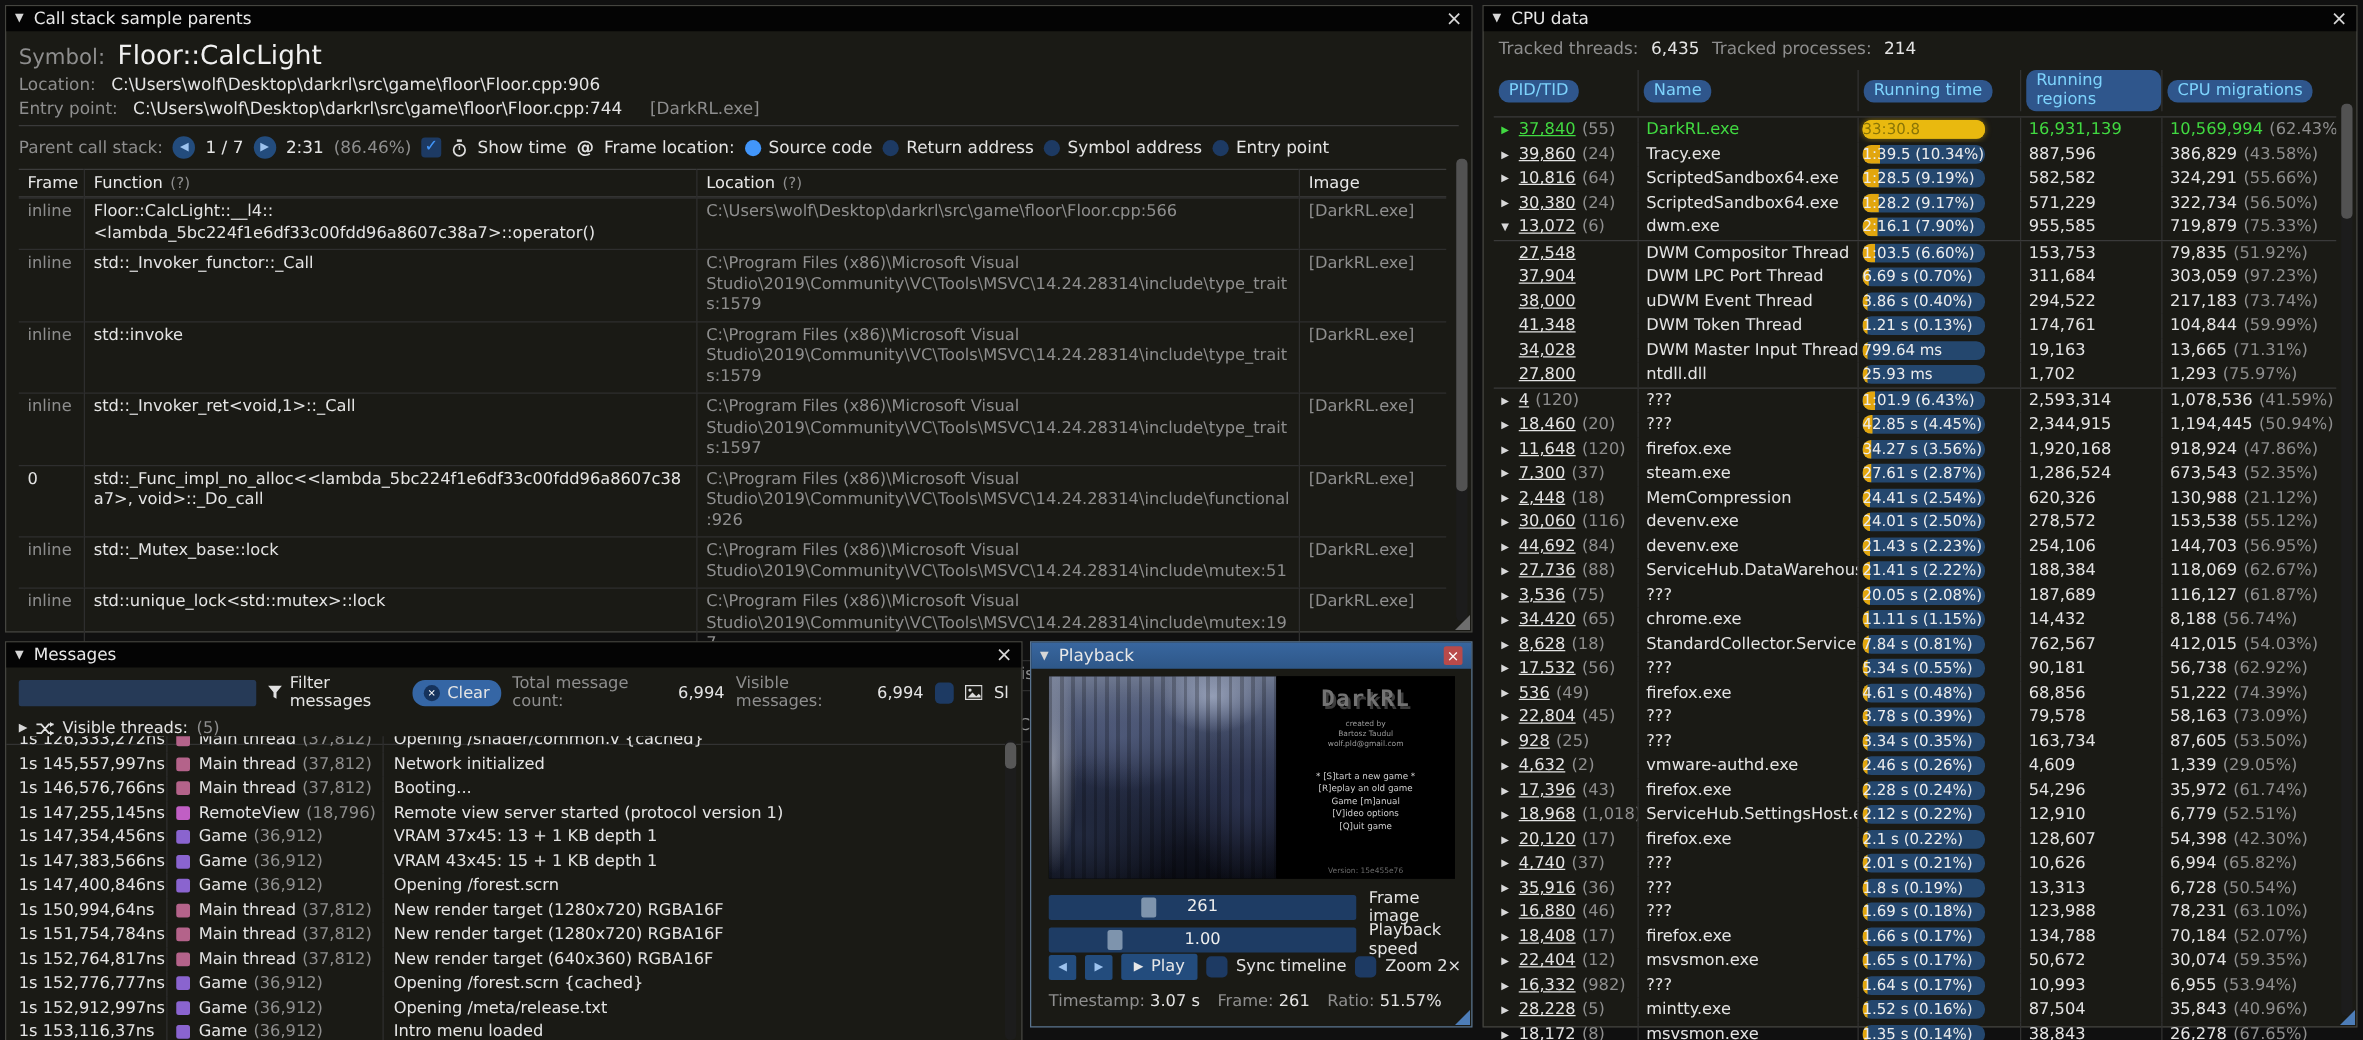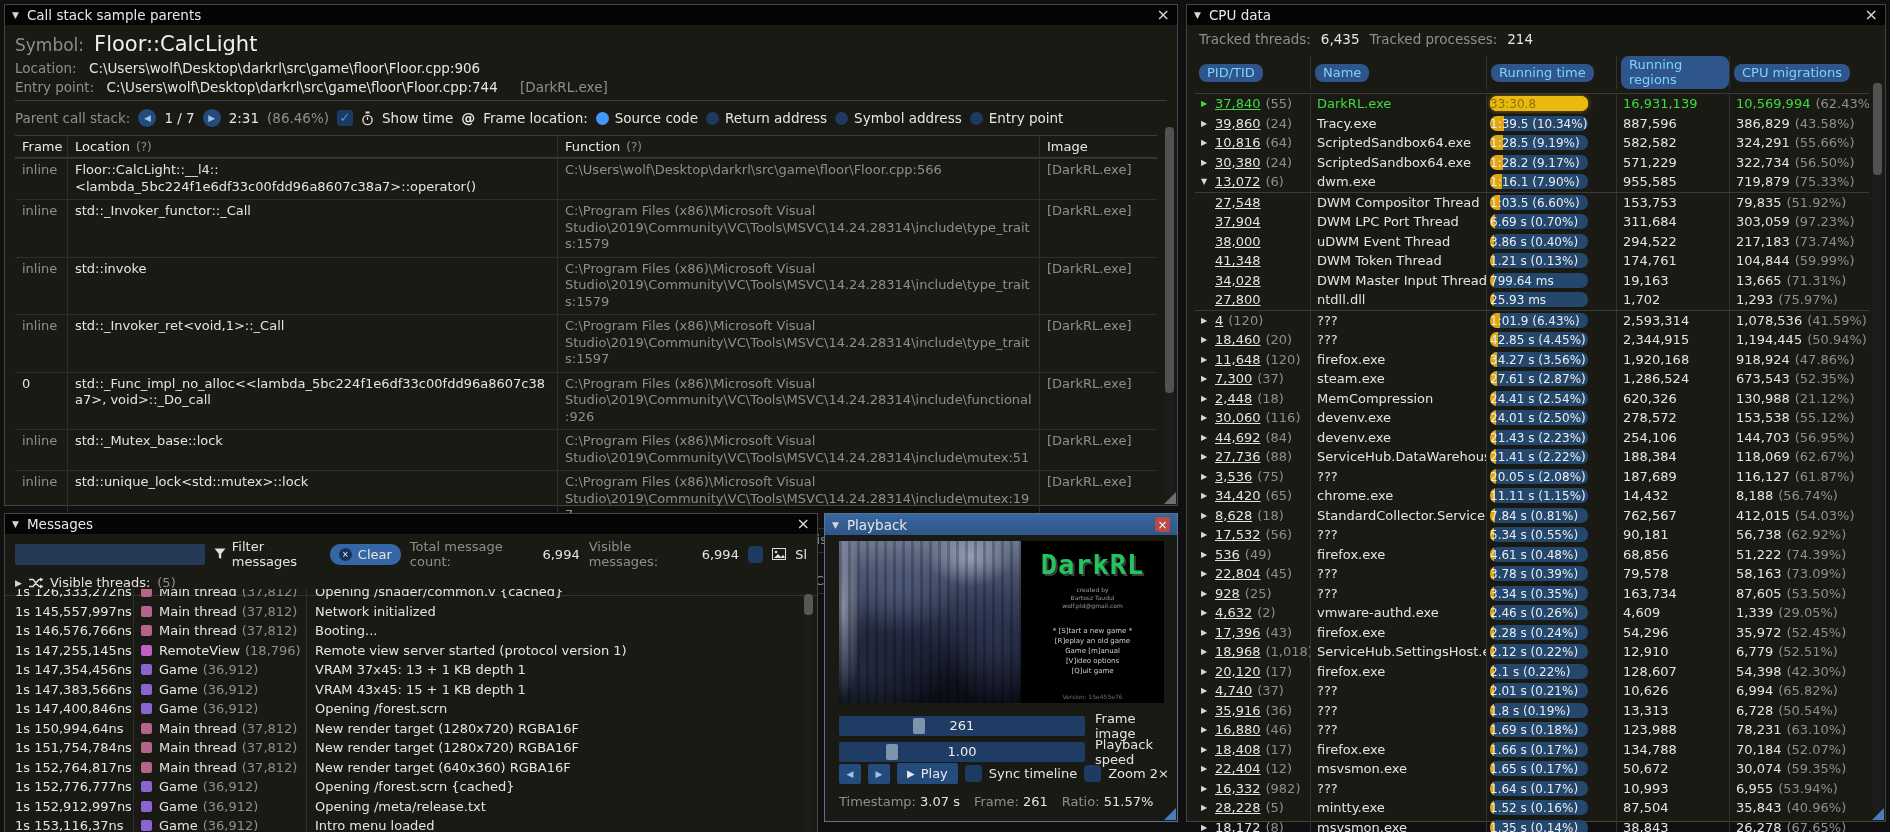--- a/index.html
+++ b/index.html
@@ -81,22 +81,22 @@
     radial-gradient(26px 120px at 2% 42%,rgba(205,210,220,.55),transparent 75%),
     radial-gradient(60px 42px at 72% 10%,rgba(185,195,218,.6),transparent 70%),
     radial-gradient(85px 60px at 32% 30%,rgba(92,104,140,.5),transparent 72%),
     radial-gradient(110px 85px at 14% 78%,rgba(36,44,66,.92),transparent 75%),
     radial-gradient(70px 95px at 86% 62%,rgba(52,60,92,.6),transparent 70%),
     linear-gradient(180deg,#6e7890 0%,#47516d 22%,#242b42 55%,#10131f 85%,#0a0c14 100%);}
   .pb-forest::after{content:"";position:absolute;inset:0;background:
     repeating-linear-gradient(90deg,rgba(0,0,0,.22) 0 3px,transparent 3px 9px);}
   .pb-logo{position:absolute;right:0;top:0;width:44%;height:100%;background:#000;text-align:center;
     padding-top:8px;box-sizing:border-box;}
-  .logo-title{font-family:"DejaVu Sans Mono","Liberation Mono",monospace;font-weight:bold;font-size:27px;
-    color:#22c55e;text-shadow:2px 2px 0 #3c3c3c;letter-spacing:1px;}
+  .logo-title{font-family:"DejaVu Sans Mono","Liberation Mono",monospace;font-weight:bold;font-size:18px;
+    color:#737373;text-shadow:2px 2px 0 #3c3c3c;letter-spacing:1px;}
   .logo-credit{font-size:6px;line-height:8px;color:#9a9a9a;margin-top:6px;}
   .logo-menu{font-size:7px;line-height:10px;color:#cfcfcf;margin-top:16px;}
   .logo-version{position:absolute;bottom:3px;left:0;right:0;font-size:6px;color:#6a6a6a;}
   .slider-row{position:absolute;left:14px;display:flex;align-items:center;gap:10px;}
   .slider{width:246px;height:20px;background:#1e3c64;border-radius:2px;position:relative;flex:none;}
   .sthumb{position:absolute;top:2px;width:12px;height:16px;border-radius:2px;background:#7e94ad;}
   .sval{position:absolute;inset:0;text-align:center;line-height:20px;color:#eee;}
   .pb-btn{height:20px;background:#234c7d;border-radius:2px;color:#9cc2ee;display:flex;align-items:center;
     justify-content:center;cursor:pointer;}
   .btn-row{position:absolute;left:14px;display:flex;align-items:center;gap:7px;}
@@ -193,22 +193,22 @@
           <span>Symbol address</span>
         </span>
       <span class="radio-item">
           <span class="radio"></span>
           <span>Entry point</span>
         </span>
     </div>
     <div class="cs-table">
       <div class="cs-hrow">
         <div>Frame</div>
+        <div><span>Function</span><span class="qmark">(?)</span></div>
         <div><span>Location</span><span class="qmark">(?)</span></div>
-        <div><span>Function</span><span class="qmark">(?)</span></div>
         <div>Image</div>
       </div>
       <div class="cs-row">
           <div class="cs-frame">inline</div>
           <div class="cs-func">Floor::CalcLight::__l4::&lt;lambda_5bc224f1e6df33c00fdd96a8607c38a7&gt;::operator()</div>
           <div class="cs-loc">C:\Users\wolf\Desktop\darkrl\src\game\floor\Floor.cpp:566</div>
           <div class="cs-img">[DarkRL.exe]</div>
         </div>
         <div class="cs-row">
           <div class="cs-frame">inline</div>
@@ -611,21 +611,21 @@
       <div class="cpu-row">
         <div class="c-pid">
           <span class="arrow">▼</span>
           <span class="pid-num">13,072</span>
           <span class="pid-cnt">(6)</span>
         </div>
         <div class="c-name">dwm.exe</div>
         <div class="c-time">
           <span class="pill">
             <span class="fill" style="width: 11.9%;"></span>
-            <span class="ptext">1:16.1 (7.90%)</span>
+            <span class="ptext">2:16.1 (7.90%)</span>
           </span>
         </div>
         <div class="c-reg">955,585</div>
         <div class="c-mig">
           <span class="mig-num">719,879</span>
           <span class="mpct">(75.33%)</span>
         </div>
       </div>
       <div class="cpu-row child sep-top">
         <div class="c-pid">
@@ -1054,21 +1054,21 @@
         <div class="c-name">firefox.exe</div>
         <div class="c-time">
           <span class="pill">
             <span class="fill" style="width: 4.24%;"></span>
             <span class="ptext">2.28 s (0.24%)</span>
           </span>
         </div>
         <div class="c-reg">54,296</div>
         <div class="c-mig">
           <span class="mig-num">35,972</span>
-          <span class="mpct">(52.45%)</span>
+          <span class="mpct">(61.74%)</span>
         </div>
       </div>
       <div class="cpu-row">
         <div class="c-pid">
           <span class="arrow">▶</span>
           <span class="pid-num">18,968</span>
           <span class="pid-cnt">(1,018)</span>
         </div>
         <div class="c-name">ServiceHub.SettingsHost.e</div>
         <div class="c-time">

